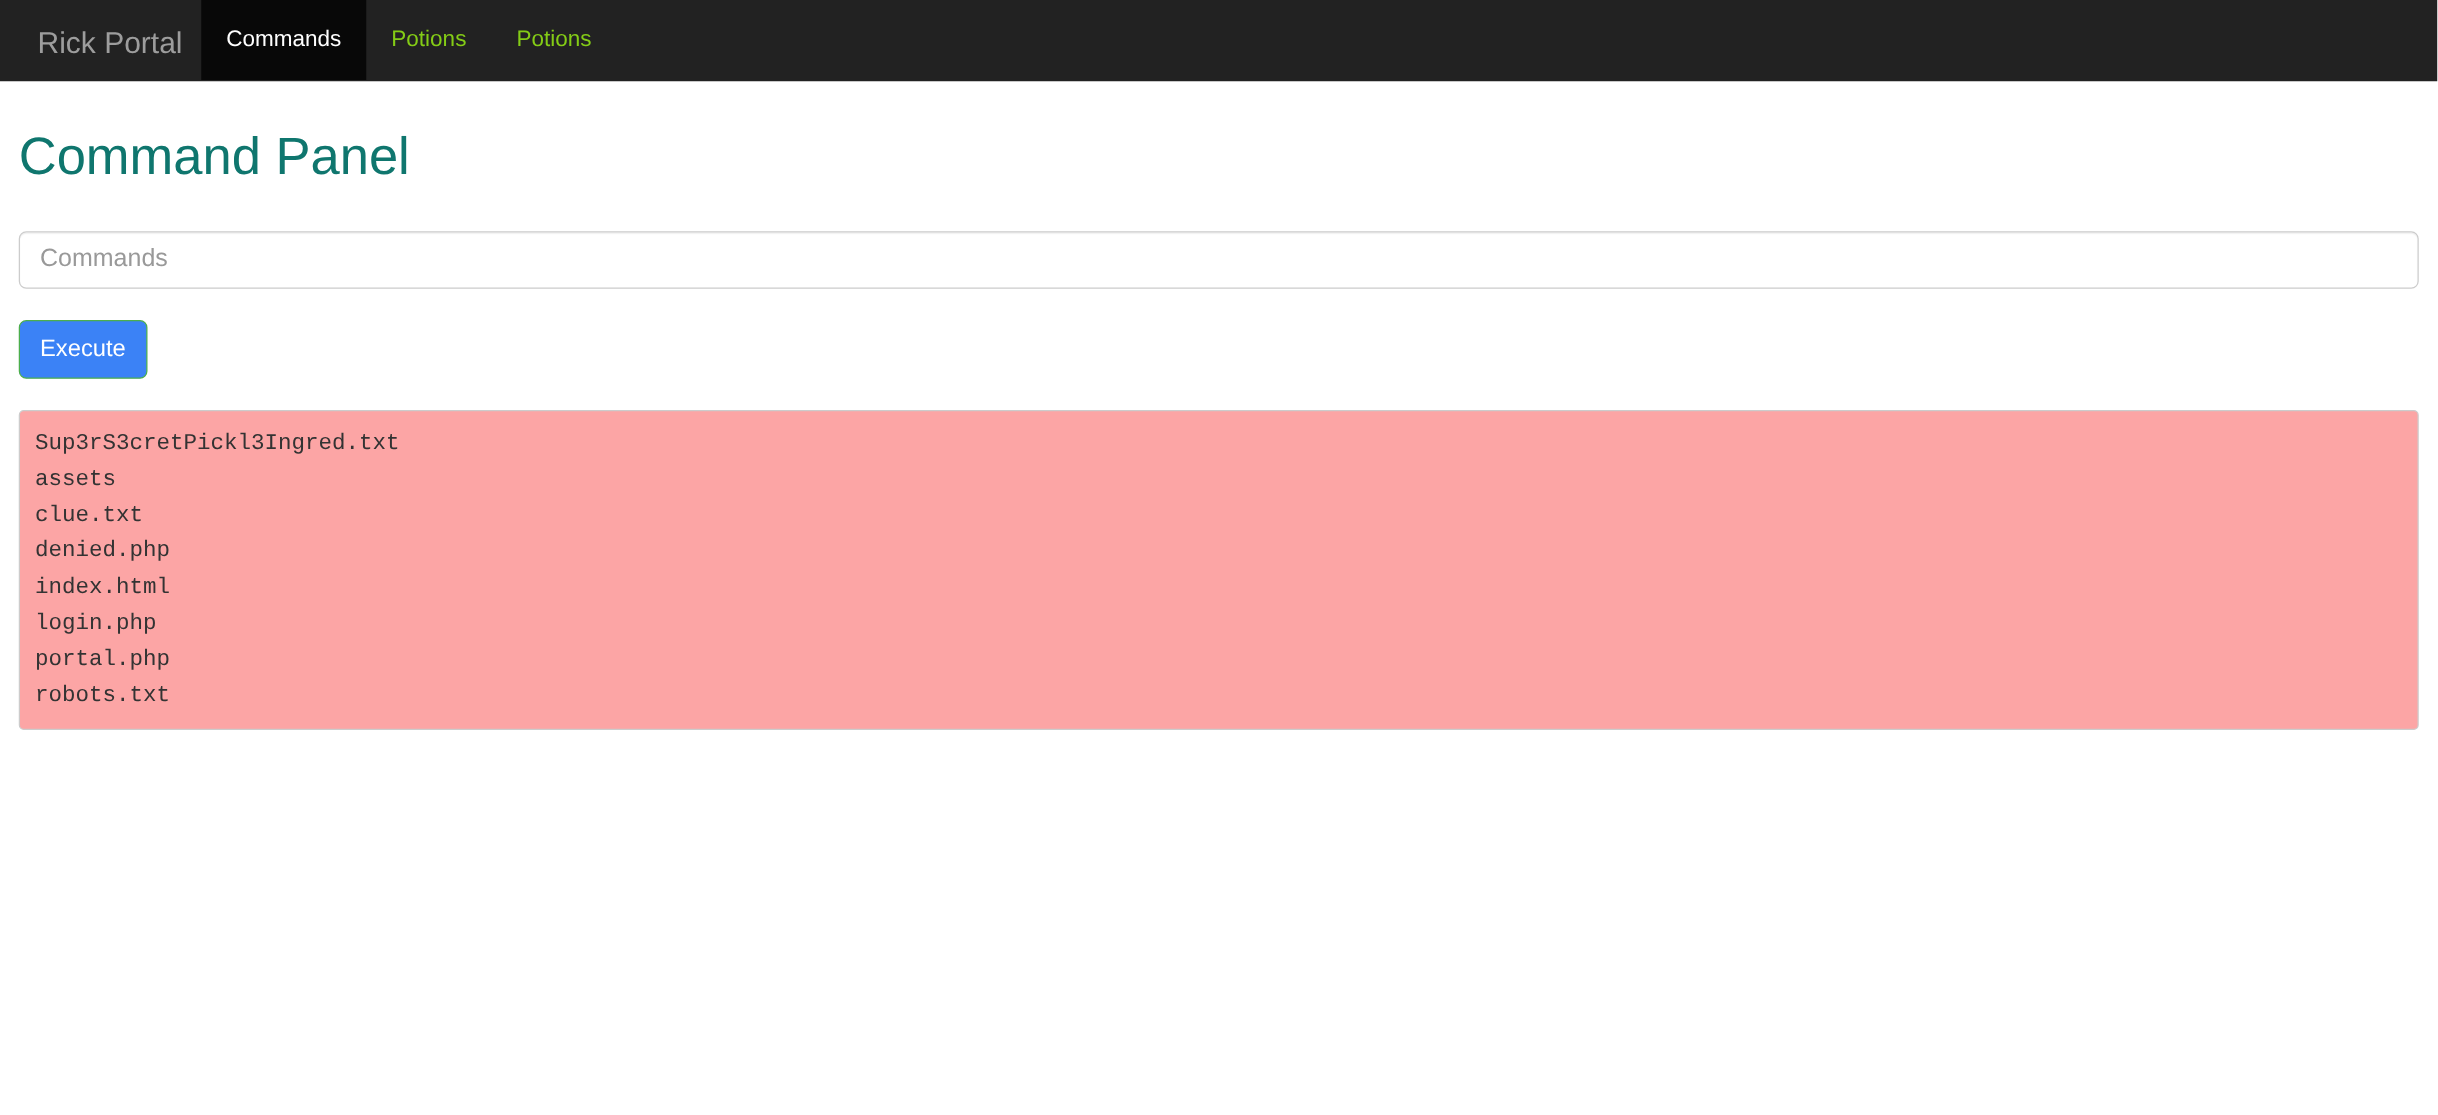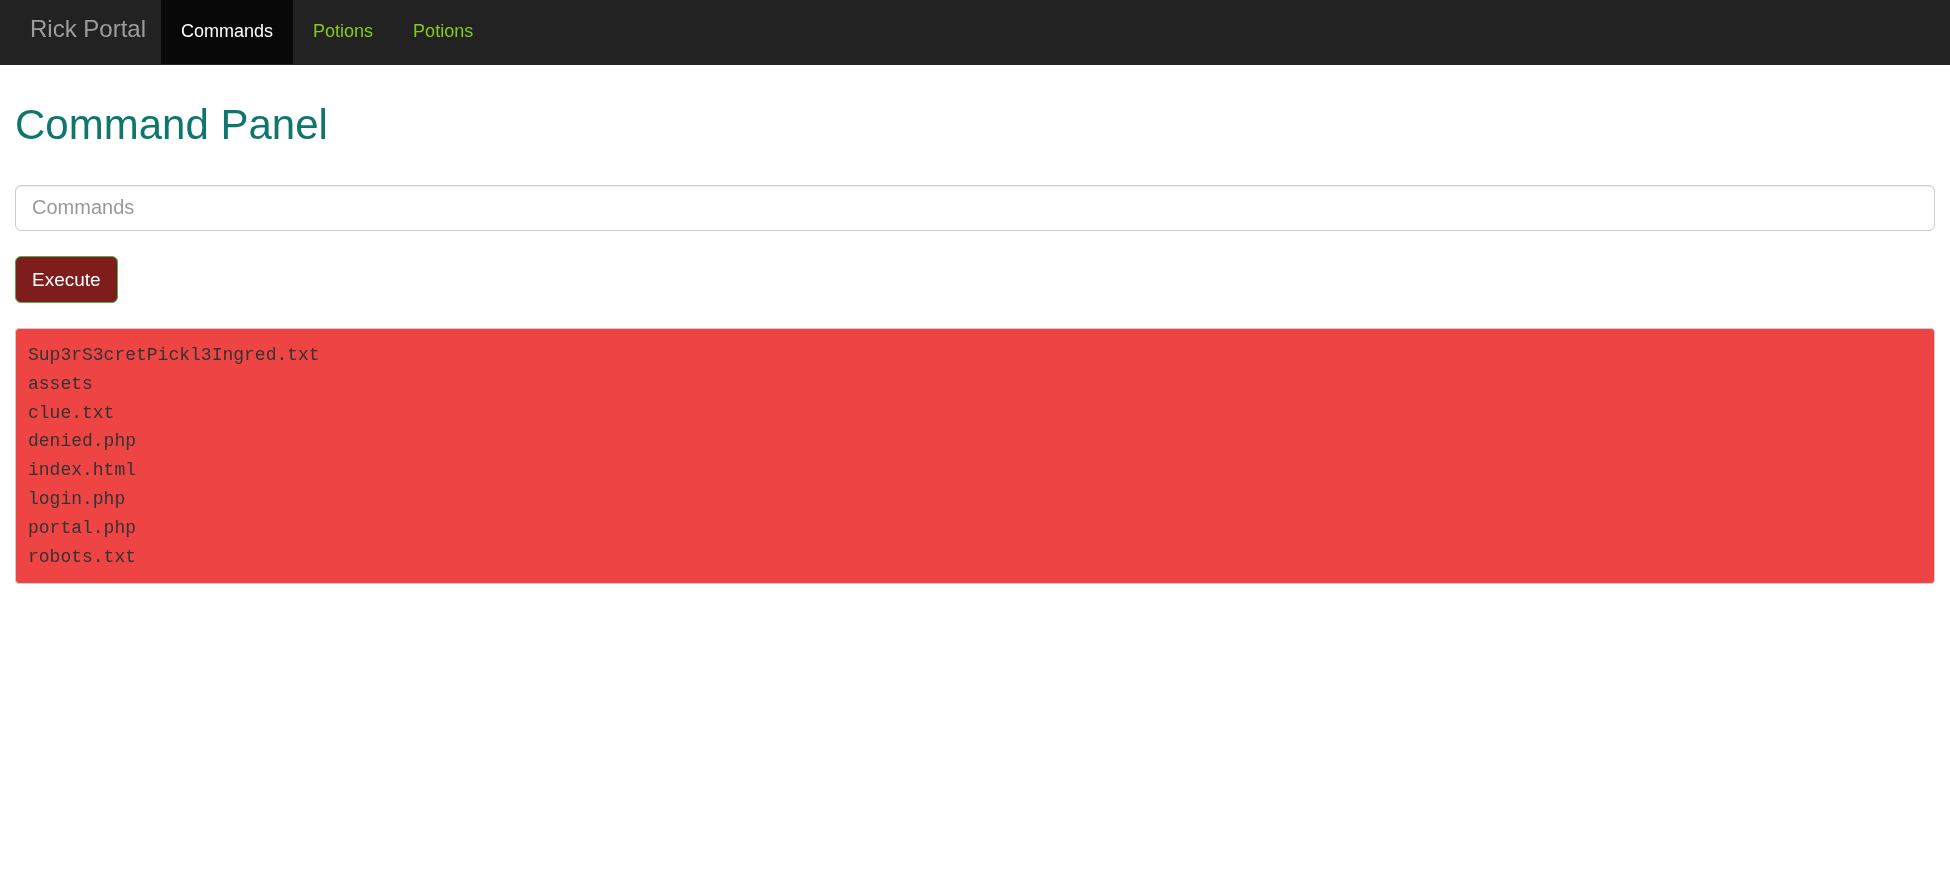--- a/index.html
+++ b/index.html
@@ -18,21 +18,21 @@
       background-color: #222;
       border-color: #080808;
       min-height: 50px;
       margin-bottom: 20px;
       border: 1px solid transparent;
       border-width: 0 0 1px;
       position: relative;
     }
     .navbar-inner {
       display: flex;
-      align-items: flex-start;
+      align-items: flex-end;
       padding: 0 15px;
     }
     .navbar-brand {
       color: #9d9d9d;
       font-size: 24px;
       padding: 19px 15px;
       line-height: 20px;
       text-decoration: none;
       cursor: pointer;
     }
@@ -92,33 +92,33 @@
       font-weight: 400;
       line-height: 1.3333333;
       text-align: center;
       white-space: nowrap;
       vertical-align: middle;
       cursor: pointer;
       background-image: none;
       border: 1px solid transparent;
       border-radius: 6px;
       color: #fff;
-      background-color: #7f1d1d;
+      background-color: #3b82f6;
       border-color: #4cae4c;
     }
     .output-pre {
       display: block;
       padding: 12px;
       margin: 25px 0 10px 0;
       font-size: 18px;
       line-height: 1.6;
       color: #333;
       word-break: break-all;
       word-wrap: break-word;
-      background-color: #ef4444;
+      background-color: #fca5a5;
       border: 1px solid #ccc;
       border-radius: 4px;
       font-family: Menlo, Monaco, Consolas, "Courier New", monospace;
       white-space: pre-wrap;
     }
   </style>
 </head>
 <body>
 
 <nav class="navbar">

